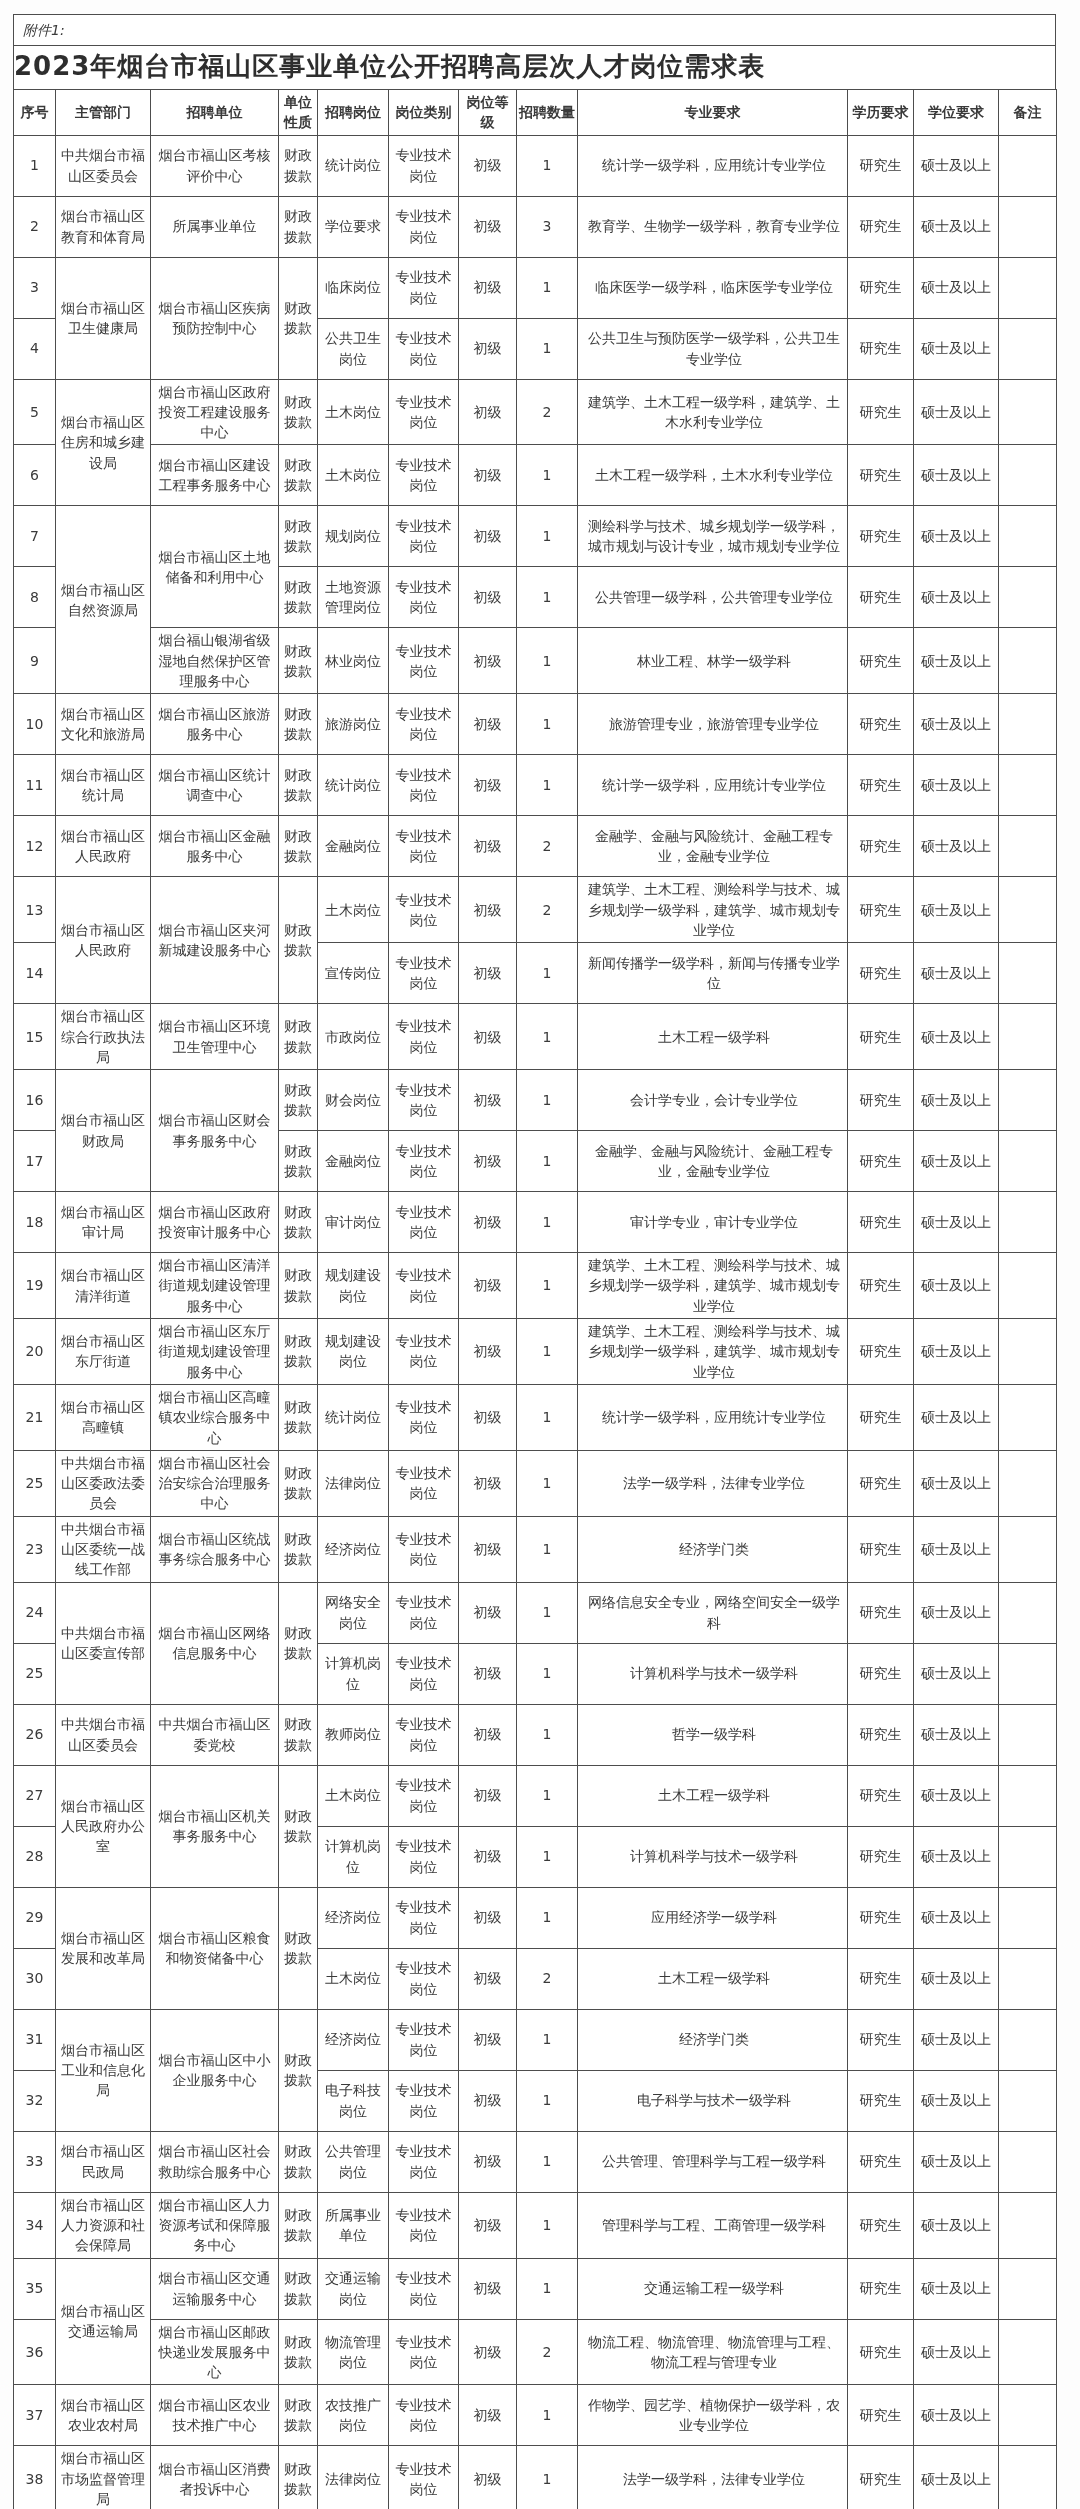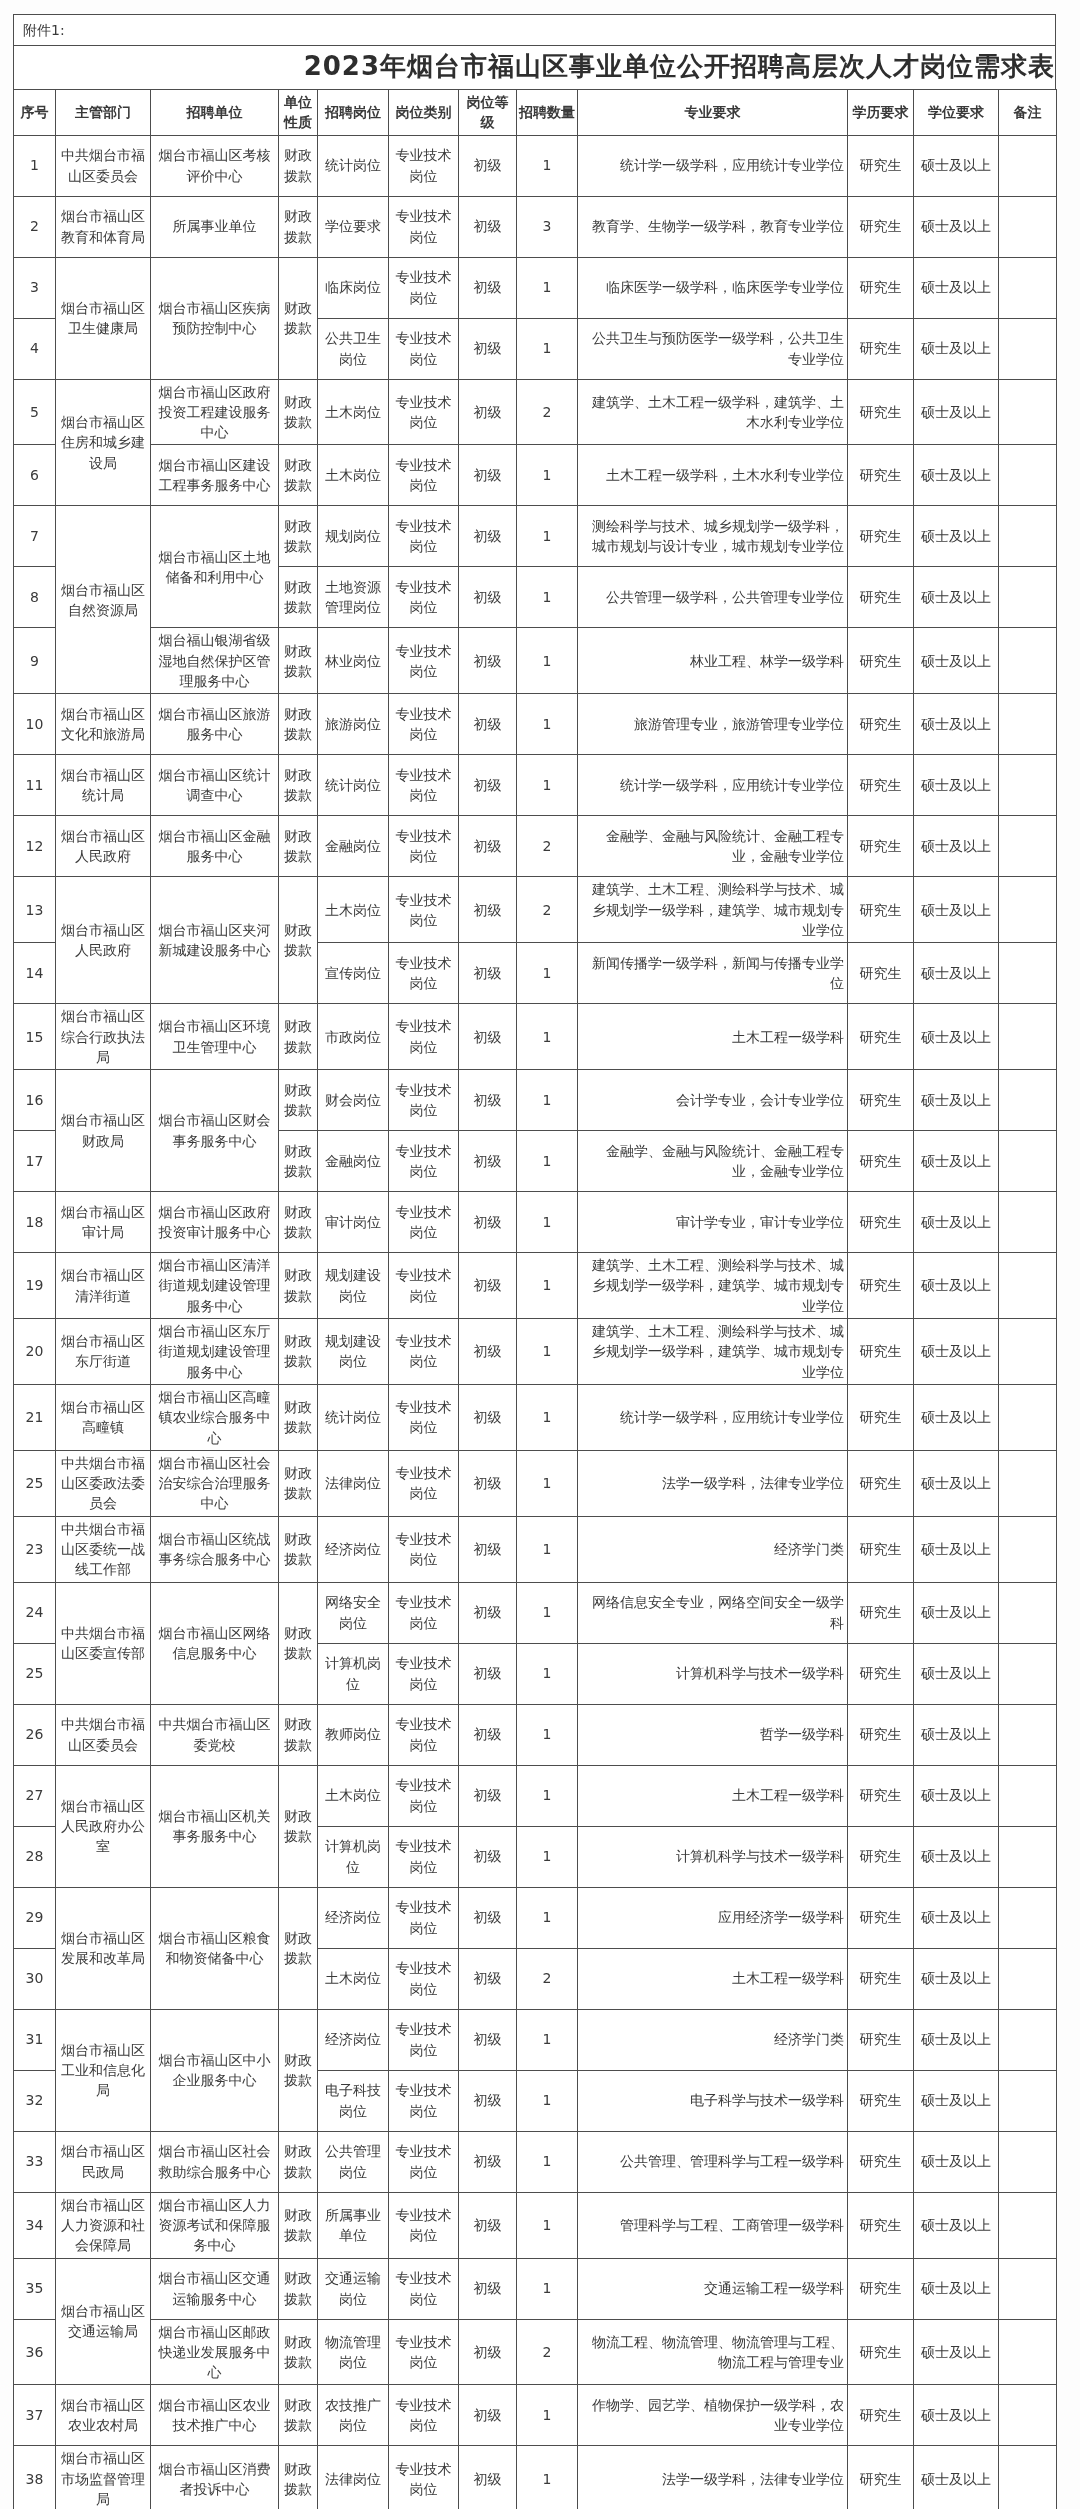--- a/index.html
+++ b/index.html
@@ -15,25 +15,26 @@
     margin:14px 0 0 13px;
     background:#fff;
   }
   .attach-band{
     border:1px solid #4d4d4d;
     border-bottom:none;
     padding:7px 6px 5px 9px;
     font-size:14px;
     color:#3a3a3a;
     background:#fff;
+    font-style:italic;
   }
   .title-band{
     border:1px solid #4d4d4d;
     border-bottom:none;
-    text-align:right;
+    text-align:left;
     font-size:26px;
     font-weight:bold;
     color:#2e2e2e;
     padding:3px 0 5px 0;
     background:#fff;
     letter-spacing:1px;
   }
   table.req{
     border-collapse:collapse;
     table-layout:fixed;
@@ -49,21 +50,21 @@
     padding:2px 3px;
     word-break:break-all;
     color:#3a3a3a;
   }
   table.req th{
     font-weight:bold;
     height:40px;
     padding:2px 1px;
   }
   table.req td{ height:56px; }
-  table.req td.left{ text-align:right; padding-left:6px; }
+  table.req td.left{ text-align:center; padding-left:6px; }
 </style>
 </head>
 <body>
 
 <div class="sheet">
   <div class="attach-band">附件1:</div>
   <div class="title-band">2023年烟台市福山区事业单位公开招聘高层次人才岗位需求表</div>
 
   <table class="req">
     <colgroup>

